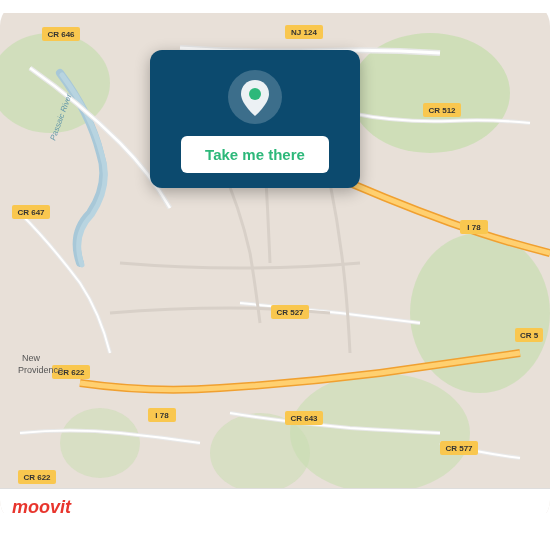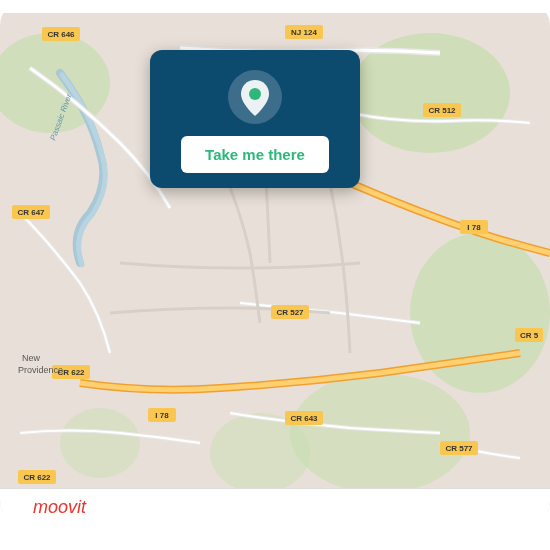--- a/index.html
+++ b/index.html
@@ -94,24 +94,23 @@
     }
 
     #moovit-logo {
       display: flex;
       align-items: center;
       gap: 2px;
     }
 
     #moovit-text {
       font-size: 18px;
-      font-weight: normal;
+      font-weight: bold;
       color: #e8352d;
       font-style: italic;
-      margin-left: 21px;
     }
   </style>
 </head>
 <body>
 
 <div id="map-container">
 
   <svg id="map-svg" viewBox="0 0 550 500" xmlns="http://www.w3.org/2000/svg">
 
     <rect width="550" height="500" fill="#e8e0d8"></rect>

